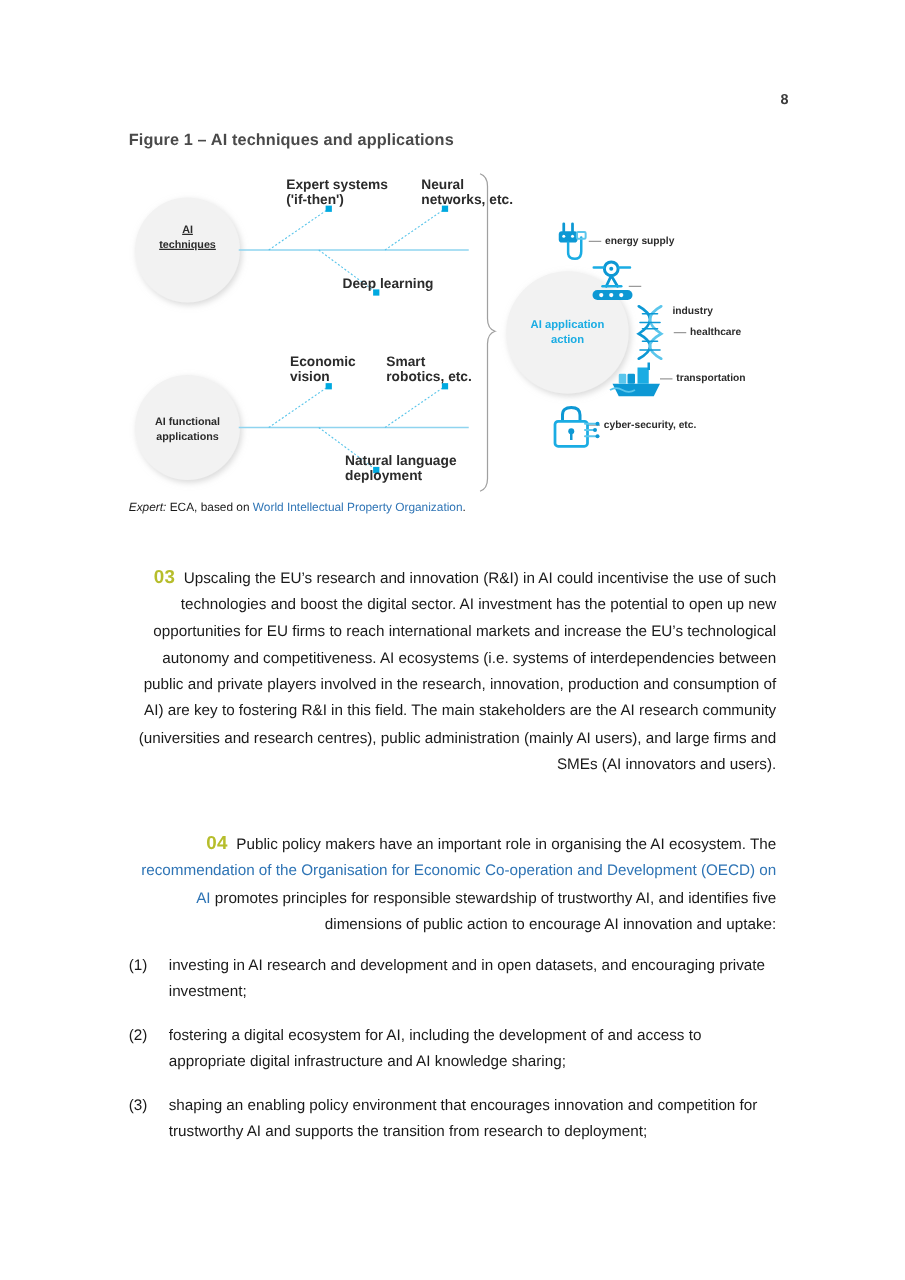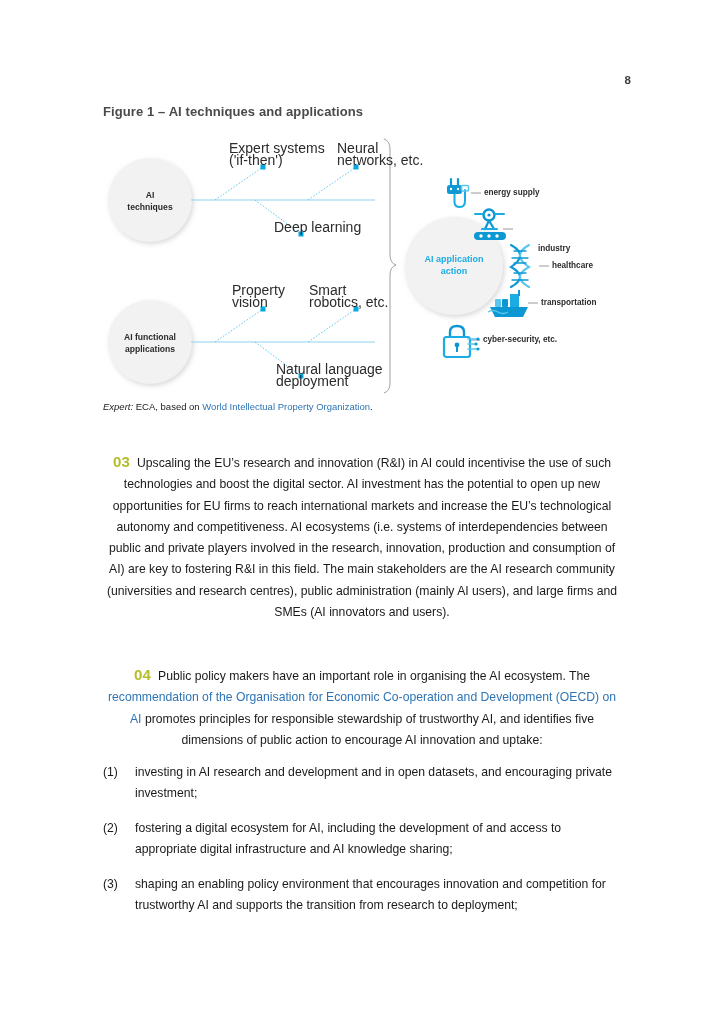--- a/index.html
+++ b/index.html
@@ -49,22 +49,22 @@
     position: absolute;
     left: 103px;
     top: 133px;
     width: 530px;
     height: 265px;
   }
   .figure svg { position: absolute; left: 0; top: 0; }
 
   .fig-label {
     position: absolute;
-    font-size: 14px;
-    font-weight: normal;
+    font-size: 11px;
+    font-weight: bold;
     color: #2b2b2b;
     line-height: 11.5px;
     white-space: pre-line;
   }
   .circle-label {
     position: absolute;
     text-align: center;
     font-size: 8.6px;
     font-weight: bold;
     line-height: 12px;
@@ -93,21 +93,21 @@
   .source .link { color: #2e74b5; }
 
   
   .para {
     position: absolute;
     left: 103px;
     width: 518px;
     font-size: 12.2px;
     line-height: 21.3px;
     color: #1a1a1a;
-    text-align: center;
+    text-align: right;
   }
   .para-num {
     font-size: 15px;
     font-weight: bold;
     color: #b6bd2b;
     letter-spacing: 0.3px;
   }
   .para .link { color: #2e74b5; }
 
   #para-03 { top: 451px; }
@@ -234,38 +234,38 @@
         <rect x="3" y="13" width="26" height="20" rx="2.5" fill="none" stroke="#1aace3" stroke-width="2.2"></rect>
         <circle cx="16" cy="21" r="2.4" fill="#0d98d4"></circle>
         <path d="M16 23 L16 28" stroke="#0d98d4" stroke-width="2"></path>
         <path d="M27 15 L36 15 M27 20 L34 20 M27 25 L36 25" stroke="#5bc6ec" stroke-width="1.6" stroke-linecap="round"></path>
         <circle cx="37" cy="15" r="1.6" fill="#0d98d4"></circle>
         <circle cx="35" cy="20" r="1.6" fill="#0d98d4"></circle>
         <circle cx="37" cy="25" r="1.6" fill="#0d98d4"></circle>
       </g>
     </svg>
 
-    <div class="circle-label" style="left:7px; top:56px; width:80px;">AI
+    <div class="circle-label" style="left:7px; top:44px; width:80px;text-decoration:underline;">AI
 techniques</div>
 
     <div class="circle-label" style="left:2px; top:198px; width:90px;">AI functional
 applications</div>
 
     <div class="circle-label accent" style="left:306px; top:120px; width:90px;">AI application
 action</div>
 
     <div class="fig-label" style="left:126px; top:10px;">Expert systems
 ('if-then')</div>
 
     <div class="fig-label" style="left:206px; top:10px;margin-left:28px;">Neural
 networks, etc.</div>
 
     <div class="fig-label" style="left:171px; top:89px;">Deep learning</div>
 
-    <div class="fig-label" style="left:129px; top:152px;">Property
+    <div class="fig-label" style="left:129px; top:152px;">Economic
 vision</div>
 
     <div class="fig-label" style="left:206px; top:152px;">Smart
 robotics, etc.</div>
 
     <div class="fig-label" style="left:173px; top:231px;">Natural language
 deployment</div>
 
     <div class="icon-label" style="left:381px; top:55px;">energy supply</div>
 

